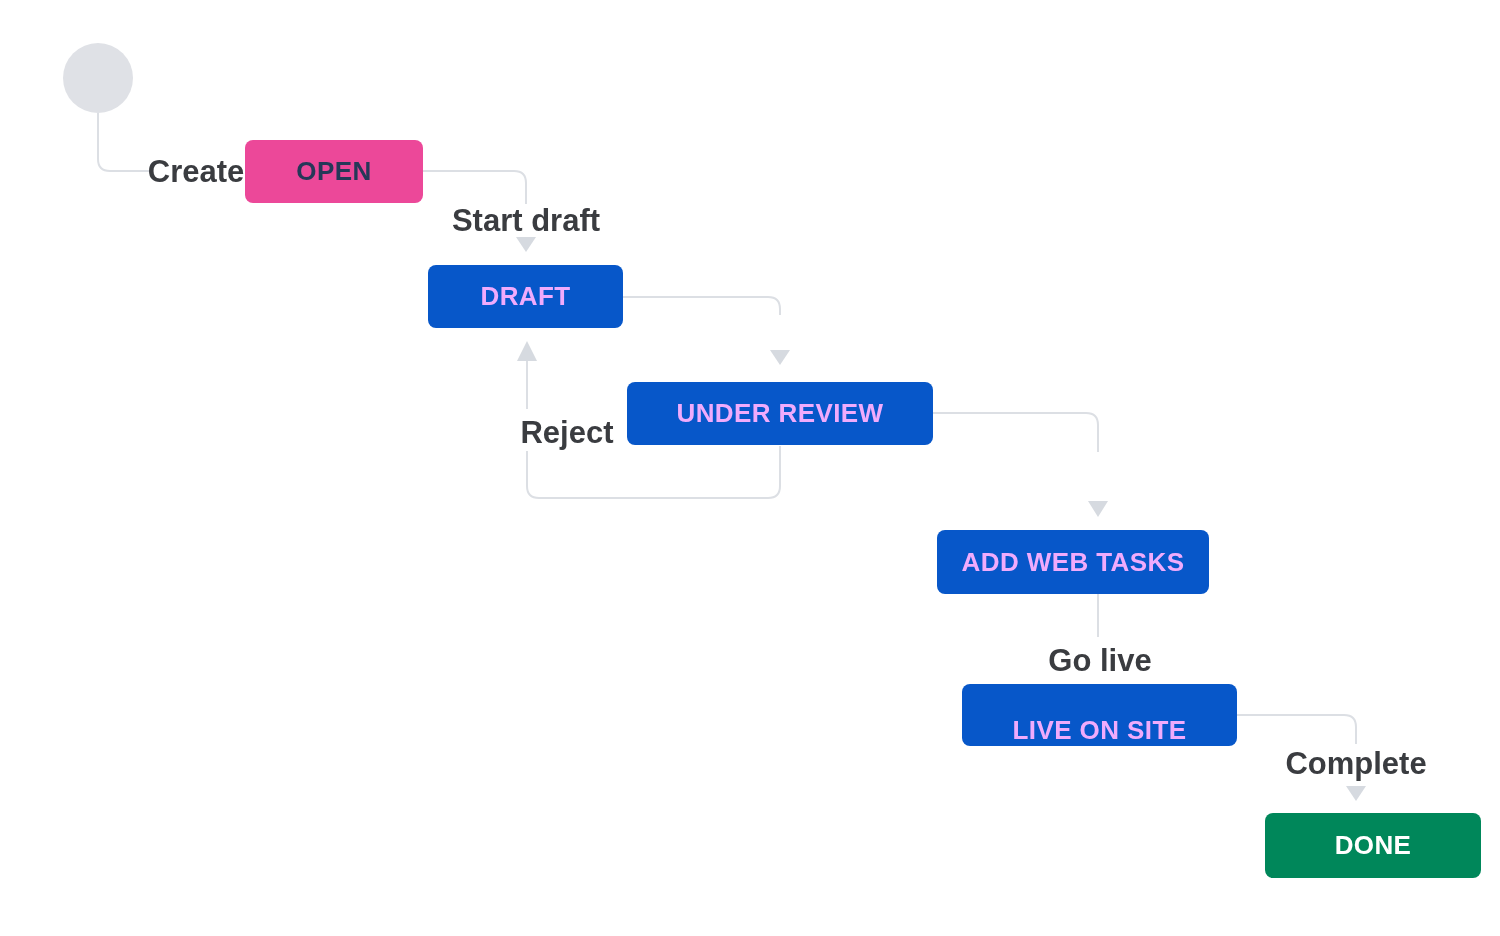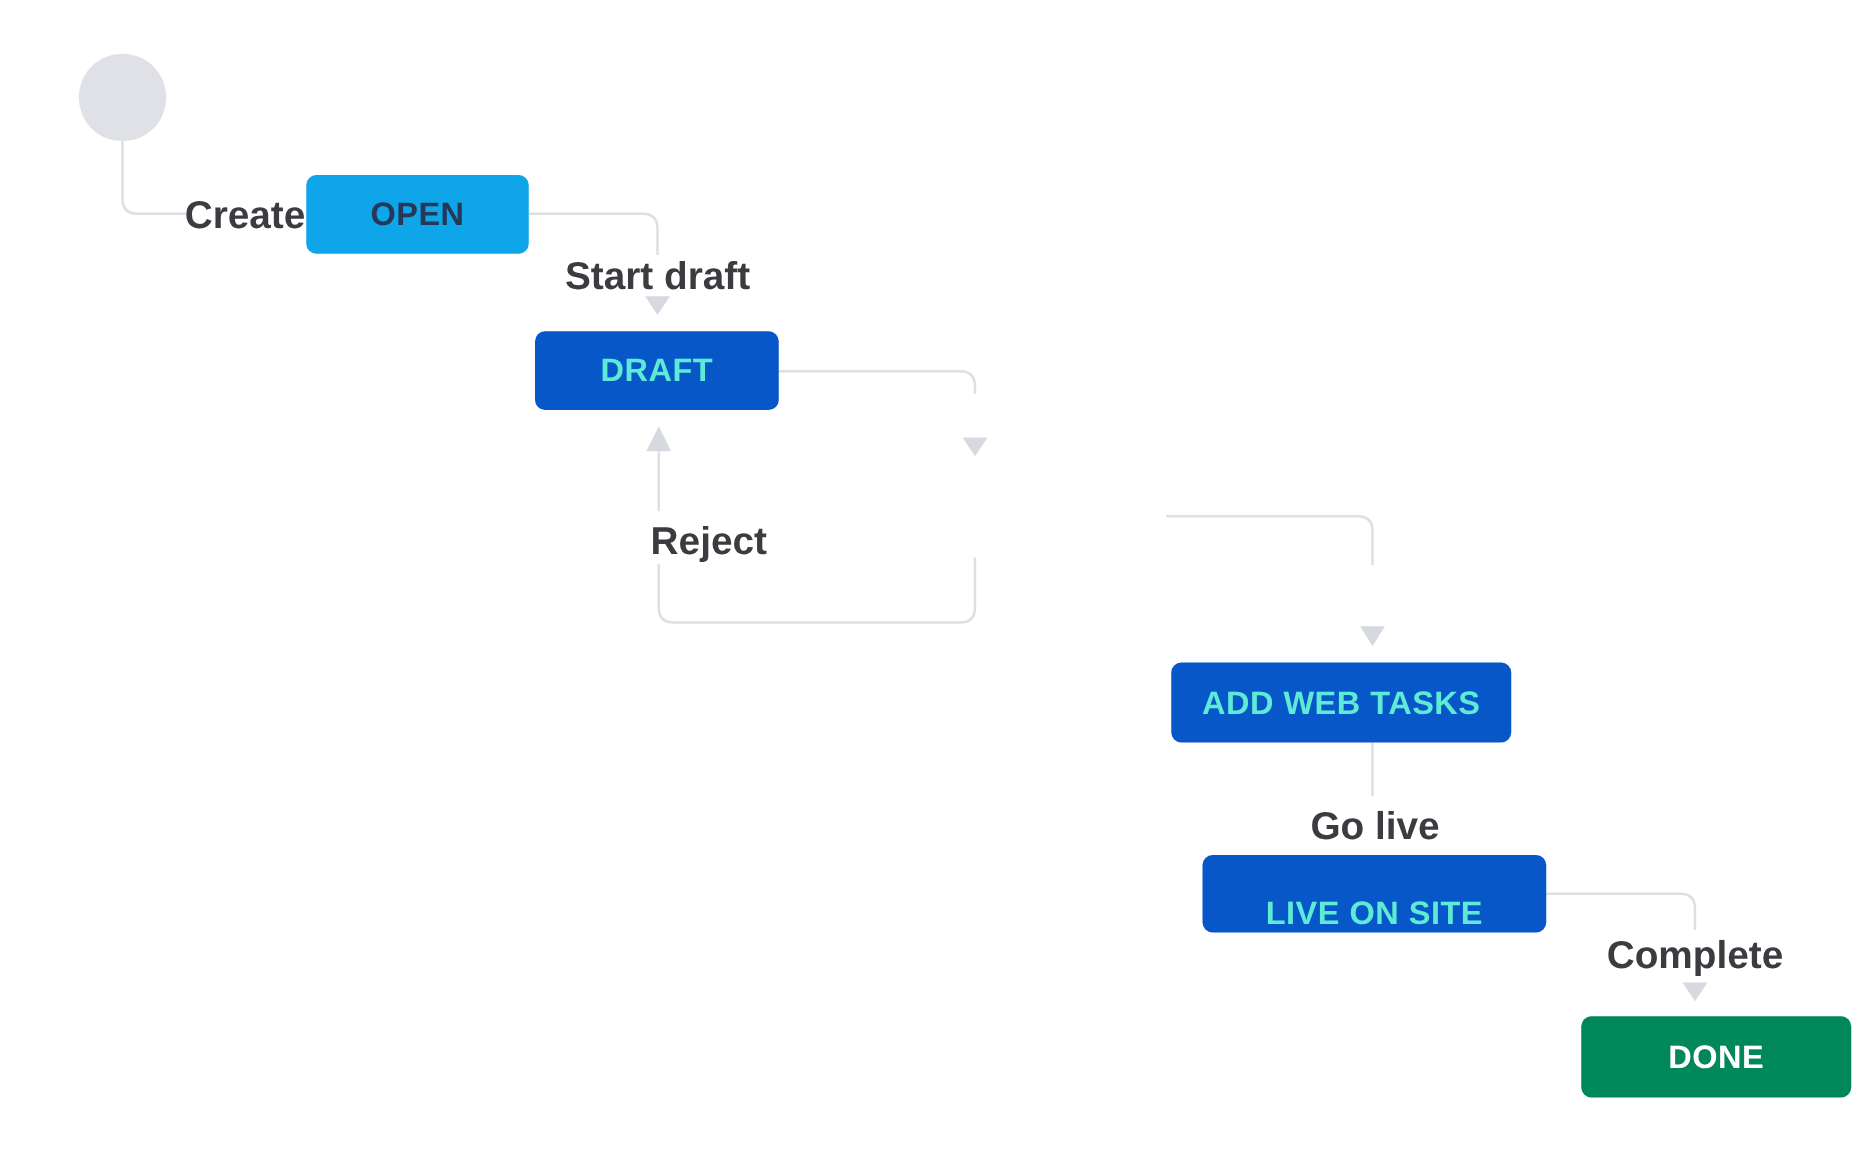--- a/index.html
+++ b/index.html
@@ -27,22 +27,22 @@
     border-radius: 8px;
     display: flex;
     align-items: center;
     justify-content: center;
     font-weight: bold;
     font-size: 26px;
     letter-spacing: 0.4px;
     white-space: nowrap;
     cursor: default;
   }
-  .node-blue   { background: #0757C9; color: #5eead4; }
-  .node-gray   { background: #0ea5e9; color: #253858; }
+  .node-blue   { background: #0757C9; color: #f0abfc; }
+  .node-gray   { background: #ec4899; color: #253858; }
   .node-green  { background: #00875A; color: #ffffff; }
 
   .start-circle {
     position: absolute;
     left: 63px; top: 43px;
     width: 70px; height: 70px;
     border-radius: 50%;
     background: #DFE1E6;
   }
   .tlabel {
@@ -101,20 +101,23 @@
   </svg>
 
   <div class="start-circle"></div>
 
   <div class="node node-gray" id="node-open">
     <span>OPEN</span>
   </div>
   <div class="node node-blue" id="node-draft">
     <span>DRAFT</span>
   </div>
+  <div class="node node-blue" id="node-under-review">
+    <span>UNDER REVIEW</span>
+  </div>
   <div class="node node-blue" id="node-add-web-tasks">
     <span>ADD WEB TASKS</span>
   </div>
   <div class="node node-blue" id="node-live-on-site">
     <span>LIVE ON SITE</span>
   </div>
   <div class="node node-green" id="node-done">
     <span>DONE</span>
   </div>
 

